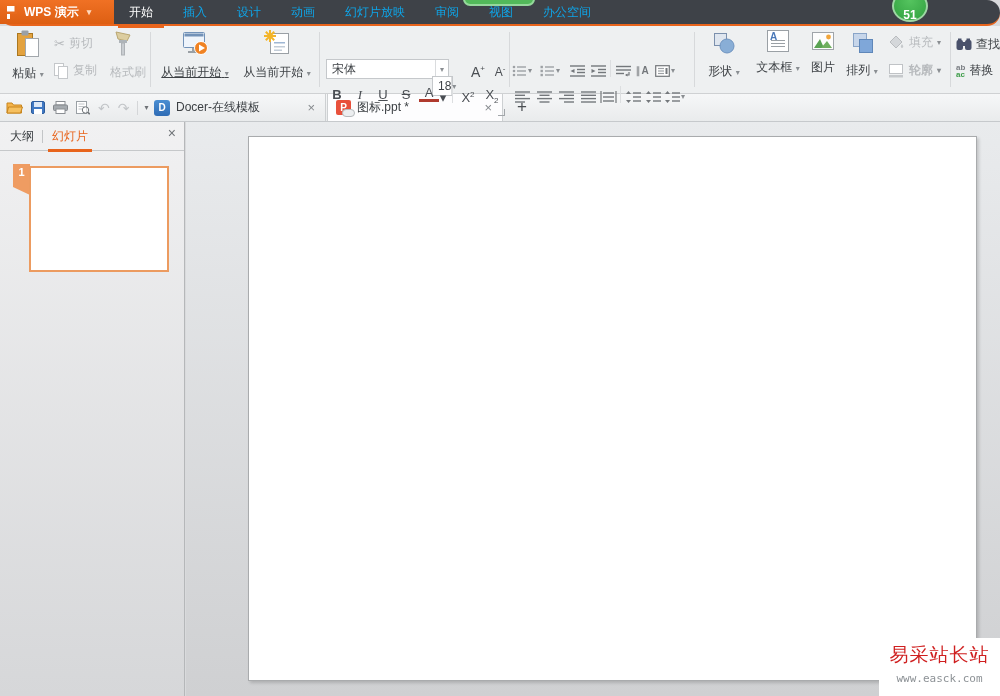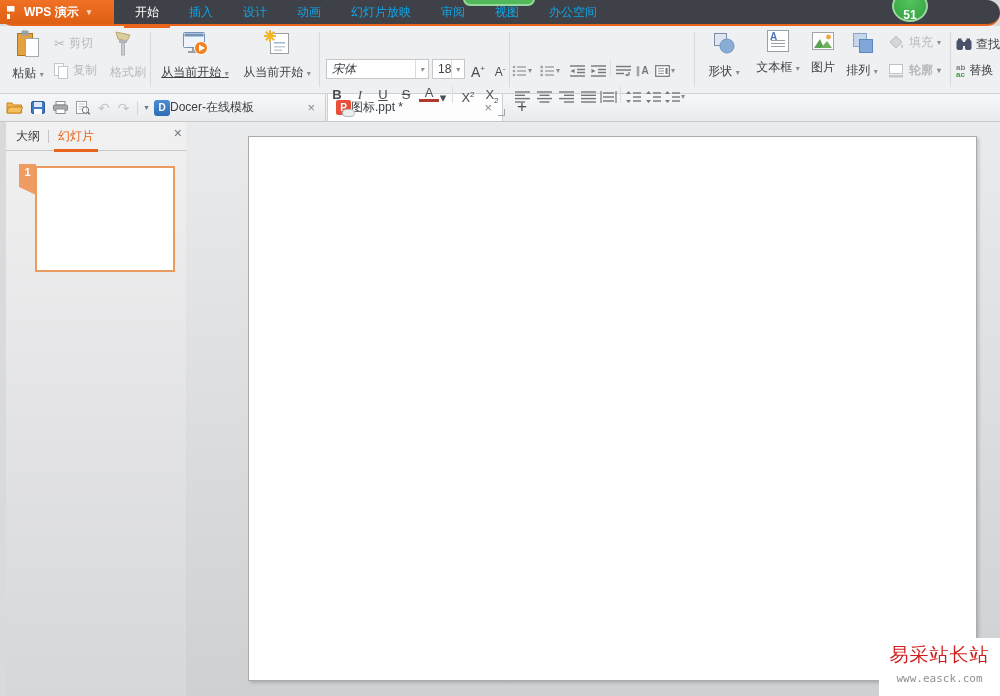--- a/index.html
+++ b/index.html
@@ -12,21 +12,21 @@
               background:#3e4248; border-bottom:2px solid #e8641c; z-index:30;border-radius:13px; }
   .wps-btn { position:absolute; left:0; top:0; width:114px; height:24px;
              background:linear-gradient(#f0ундefined7124,#f07124 0%,#dd5f13 100%);
              background:linear-gradient(#f07124,#dd5f13);
              color:#fff; font-weight:bold; display:flex; align-items:center; gap:6px; padding:0 7px; cursor:default; }
   .wps-logo { width:11px; height:13px; position:relative; flex:0 0 auto; }
   .wps-logo::before { content:""; position:absolute; left:0; top:0; width:2.5px; height:13px; background:#fff; }
   .wps-logo::after  { content:""; position:absolute; left:0; top:0; width:10px; height:8px;
                       background:#fff; box-shadow:inset -2.5px -2.5px 0 #e86a1d; }
   .wps-caret { font-size:9px; margin-left:2px; color:#ffd9bd; }
-  .menu-tabs { position:absolute; left:120px; top:0; height:14px; display:flex; }
+  .menu-tabs { position:absolute; left:114px; top:0; height:14px; display:flex; }
   .menu-tab { height:26px; line-height:24px; padding:0 15px; color:#0ea5e9; position:relative; cursor:default; }
   .menu-tab.active { color:#fff; }
   .menu-tab.active::after { content:""; position:absolute; left:4px; right:4px; bottom:-2px; height:4px; background:#e8641c; }
   .green-pill { position:absolute; left:463px; top:-8px; width:72px; height:14px;
                 background:#52b95a; border:2px solid #95d89b; border-radius:9px; }
   .update-badge { position:absolute; left:892px; top:-10px; width:36px; height:32px; border-radius:50%;
                   background:radial-gradient(circle at 50% 30%,#55c45f,#2fa03e); border:2px solid #9ed7a4;
                   color:#fff; font-weight:bold; font-size:12px; text-align:center; line-height:46px; }
 
   
@@ -61,38 +61,38 @@
   .rep-icon { display:inline-flex; flex-direction:column; line-height:7px; font-size:8px; font-weight:bold; }
   .rep-icon .r1 { color:#7a7e83; } .rep-icon .r2 { color:#3f9d4a; }
 
   
   .docbar { position:absolute; left:0; top:94px; width:1000px; height:28px;
             background:linear-gradient(#f6f7f8,#e9ebec); border-bottom:1px solid #c6c9cc; z-index:10; }
   .qa { position:absolute; left:6px; top:0; height:27px; display:flex; align-items:center; gap:8px; }
   .qa .g { font-size:14px; color:#c2c5c8; }
   .qa-caret { font-size:8px; color:#6f7377; padding-left:6px; border-left:1px solid #d4d6d8; height:14px; line-height:14px; }
   .doc-tab { position:absolute; top:0; height:27px; display:flex; align-items:center; padding:0 8px; cursor:default; }
-  .doc-tab .t { color:#3c4044; }
+  .doc-tab .t { margin-left:6px; color:#3c4044; }
   .doc-tab .x { margin-left:auto; color:#85898d; font-size:13px; padding:0 2px; }
   .tab-inactive { left:146px; width:180px; border-right:1px solid #cdd0d2; }
   .tab-active { left:327px; width:176px; background:#fdfdfe; border-left:1px solid #cdd0d2; border-right:1px solid #cdd0d2; }
   .docer-ico { width:16px; height:16px; border-radius:3px; background:linear-gradient(#4a8ed2,#2f6cb5);
                color:#fff; font-weight:bold; font-size:10px; text-align:center; line-height:16px; flex:0 0 auto; }
   .docer-ico::before { content:"D"; }
   .ppt-ico { width:15px; height:15px; border-radius:2px; background:#e8503b; color:#fff; font-weight:bold;
              font-size:10px; text-align:center; line-height:15px; position:relative; flex:0 0 auto; }
   .ppt-ico::before { content:"P"; }
   .ppt-ico::after { content:""; position:absolute; right:-4px; bottom:-2px; width:11px; height:6px;
                     background:#eceef0; border:1px solid #b6babd; border-radius:5px; }
   .plus-btn { position:absolute; left:511px; top:2px; width:22px; height:22px; font-size:17px;
               color:#4a4e52; text-align:center; line-height:22px; cursor:default; }
 
   
   .sidebar { position:absolute; left:0; top:122px; width:185px; height:574px;
-             background:linear-gradient(#f1f1f2,#d6d7d9); border-right:1px solid #b5b7b9;margin-left:6px; }
+             background:linear-gradient(#f1f1f2,#d6d7d9); border-right:1px solid #b5b7b9; }
   .panel-tabs { position:relative; height:29px; border-bottom:1px solid #c6c8ca; }
   .ptab { position:absolute; top:0; height:28px; line-height:28px; color:#3c4044; cursor:default; }
   .ptab.outline { left:10px; }
   .pdiv { position:absolute; left:42px; top:8px; width:1px; height:13px; background:#c3c5c7; }
   .ptab.slides { left:52px; color:#e8641c; }
   .ptab.slides::after { content:""; position:absolute; left:-4px; right:-4px; bottom:-2px; height:3px; background:#e8641c; }
   .panel-close { position:absolute; right:8px; top:3px; color:#6f7377; font-size:14px; cursor:default; }
   .thumb-flag { position:absolute; left:13px; top:42px; width:17px; height:31px; background:#ef9c62;
                 color:#fff; font-size:11px; font-weight:bold; text-align:center; padding-top:2px;
                 clip-path:polygon(0 0,100% 0,100% 72%,0 100%);
@@ -206,25 +206,25 @@
               <path d="M10.2,1.8 L1.8,10.2"></path>
           </g>
         </svg>
       </div>
       <div class="lbl"><span>从当前开始</span>
         <span class="caret">▾</span></div>
     </div>
 
     <div class="gsep" style="left:319px;"></div>
 
-    <div class="combo" style="left:326px; top:33px; width:103px;font-style:italic;">
+    <div class="combo" style="left:326px; top:33px; width:123px;">
       <span class="cv">宋体</span>
       <span class="carr">▾</span>
     </div>
-    <div class="combo" style="left:432px; top:33px; width:33px;justify-content:space-between;">
+    <div class="combo" style="left:432px; top:50px; width:21px;justify-content:space-between;">
       <span class="cv">18</span>
       <span class="carr">▾</span>
     </div>
     <div class="fmt-btn" style="left:468px; top:33px; font-size:14px;">
       <span>A</span><sup style="font-size:8px;">+</sup>
     </div>
     <div class="fmt-btn" style="left:490px; top:33px; font-size:12px;">
       <span>A</span><sup style="font-size:8px;">-</sup>
     </div>
 

